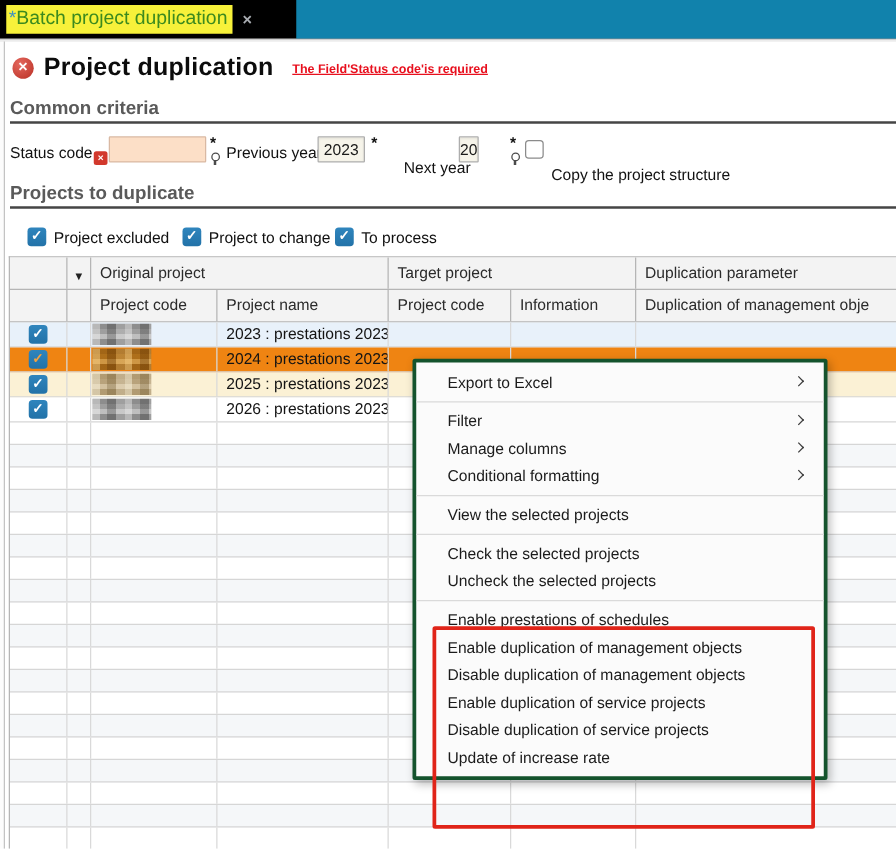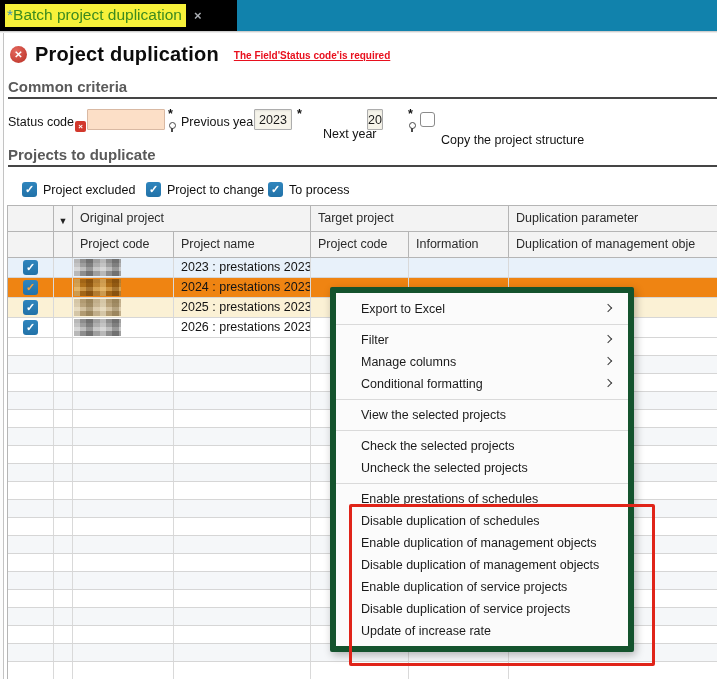--- a/index.html
+++ b/index.html
@@ -108,22 +108,22 @@
   .blur.orange { background-color:#b9761c;
     background-image:
       repeating-linear-gradient(90deg, rgba(255,220,150,.45) 0 6px, rgba(0,0,0,0) 6px 12px, rgba(80,40,0,.30) 12px 19px, rgba(255,230,170,.18) 19px 26px),
       repeating-linear-gradient(0deg, rgba(70,35,0,.20) 0 5px, rgba(255,225,160,.30) 5px 9px, rgba(0,0,0,.06) 9px 13px); }
   .blur.tan { background-color:#c2ab82;
     background-image:
       repeating-linear-gradient(90deg, rgba(255,250,230,.45) 0 6px, rgba(0,0,0,0) 6px 12px, rgba(90,70,30,.25) 12px 19px, rgba(255,250,235,.2) 19px 26px),
       repeating-linear-gradient(0deg, rgba(90,70,30,.16) 0 5px, rgba(255,250,235,.28) 5px 9px, rgba(0,0,0,.05) 9px 13px); }
 
   
-  .menu { position:absolute; left:330px; top:287px; width:304px; background:#fbfbfb;
-    border:6px solid #14532d; border-radius:2px; box-shadow:2px 3px 8px rgba(0,0,0,.28);
+  .menu { position:absolute; left:330px; top:287px; width:332px; background:#fbfbfb;
+    border:3px solid #14532d; border-radius:2px; box-shadow:2px 3px 8px rgba(0,0,0,.28);
     padding:5px 0 4px; z-index:20; }
   .menu-item { height:22px; line-height:22px; padding-left:25px; font-size:12.5px; color:#1b1b1b;
     position:relative; cursor:pointer; white-space:nowrap; }
   .menu-item .chev { position:absolute; right:17px; top:7px; width:6px; height:6px;
     border-top:1.6px solid #3c3c3c; border-right:1.6px solid #3c3c3c; transform:rotate(45deg); }
   .menu-sep { border-top:1px solid #dadada; margin:4px 0; }
   .red-box { position:absolute; left:13px; top:211px; width:306px; height:162px;
     border:3px solid #e02419; border-radius:2px; pointer-events:none; z-index:21; }
 </style>
 </head>
@@ -435,20 +435,19 @@
     <div class="menu-item">Filter<div class="chev"></div></div>
     <div class="menu-item">Manage columns<div class="chev"></div></div>
     <div class="menu-item">Conditional formatting<div class="chev"></div></div>
     <div class="menu-sep"></div>
     <div class="menu-item">View the selected projects</div>
     <div class="menu-sep"></div>
     <div class="menu-item">Check the selected projects</div>
     <div class="menu-item">Uncheck the selected projects</div>
     <div class="menu-sep"></div>
     <div class="menu-item">Enable prestations of schedules</div>
-    <div class="menu-item">Disable duplication of schedules</div>
     <div class="menu-item">Enable duplication of management objects</div>
     <div class="menu-item">Disable duplication of management objects</div>
     <div class="menu-item">Enable duplication of service projects</div>
     <div class="menu-item">Disable duplication of service projects</div>
     <div class="menu-item">Update of increase rate</div>
     <div class="red-box"></div>
   </div>
 
 </body></html>

